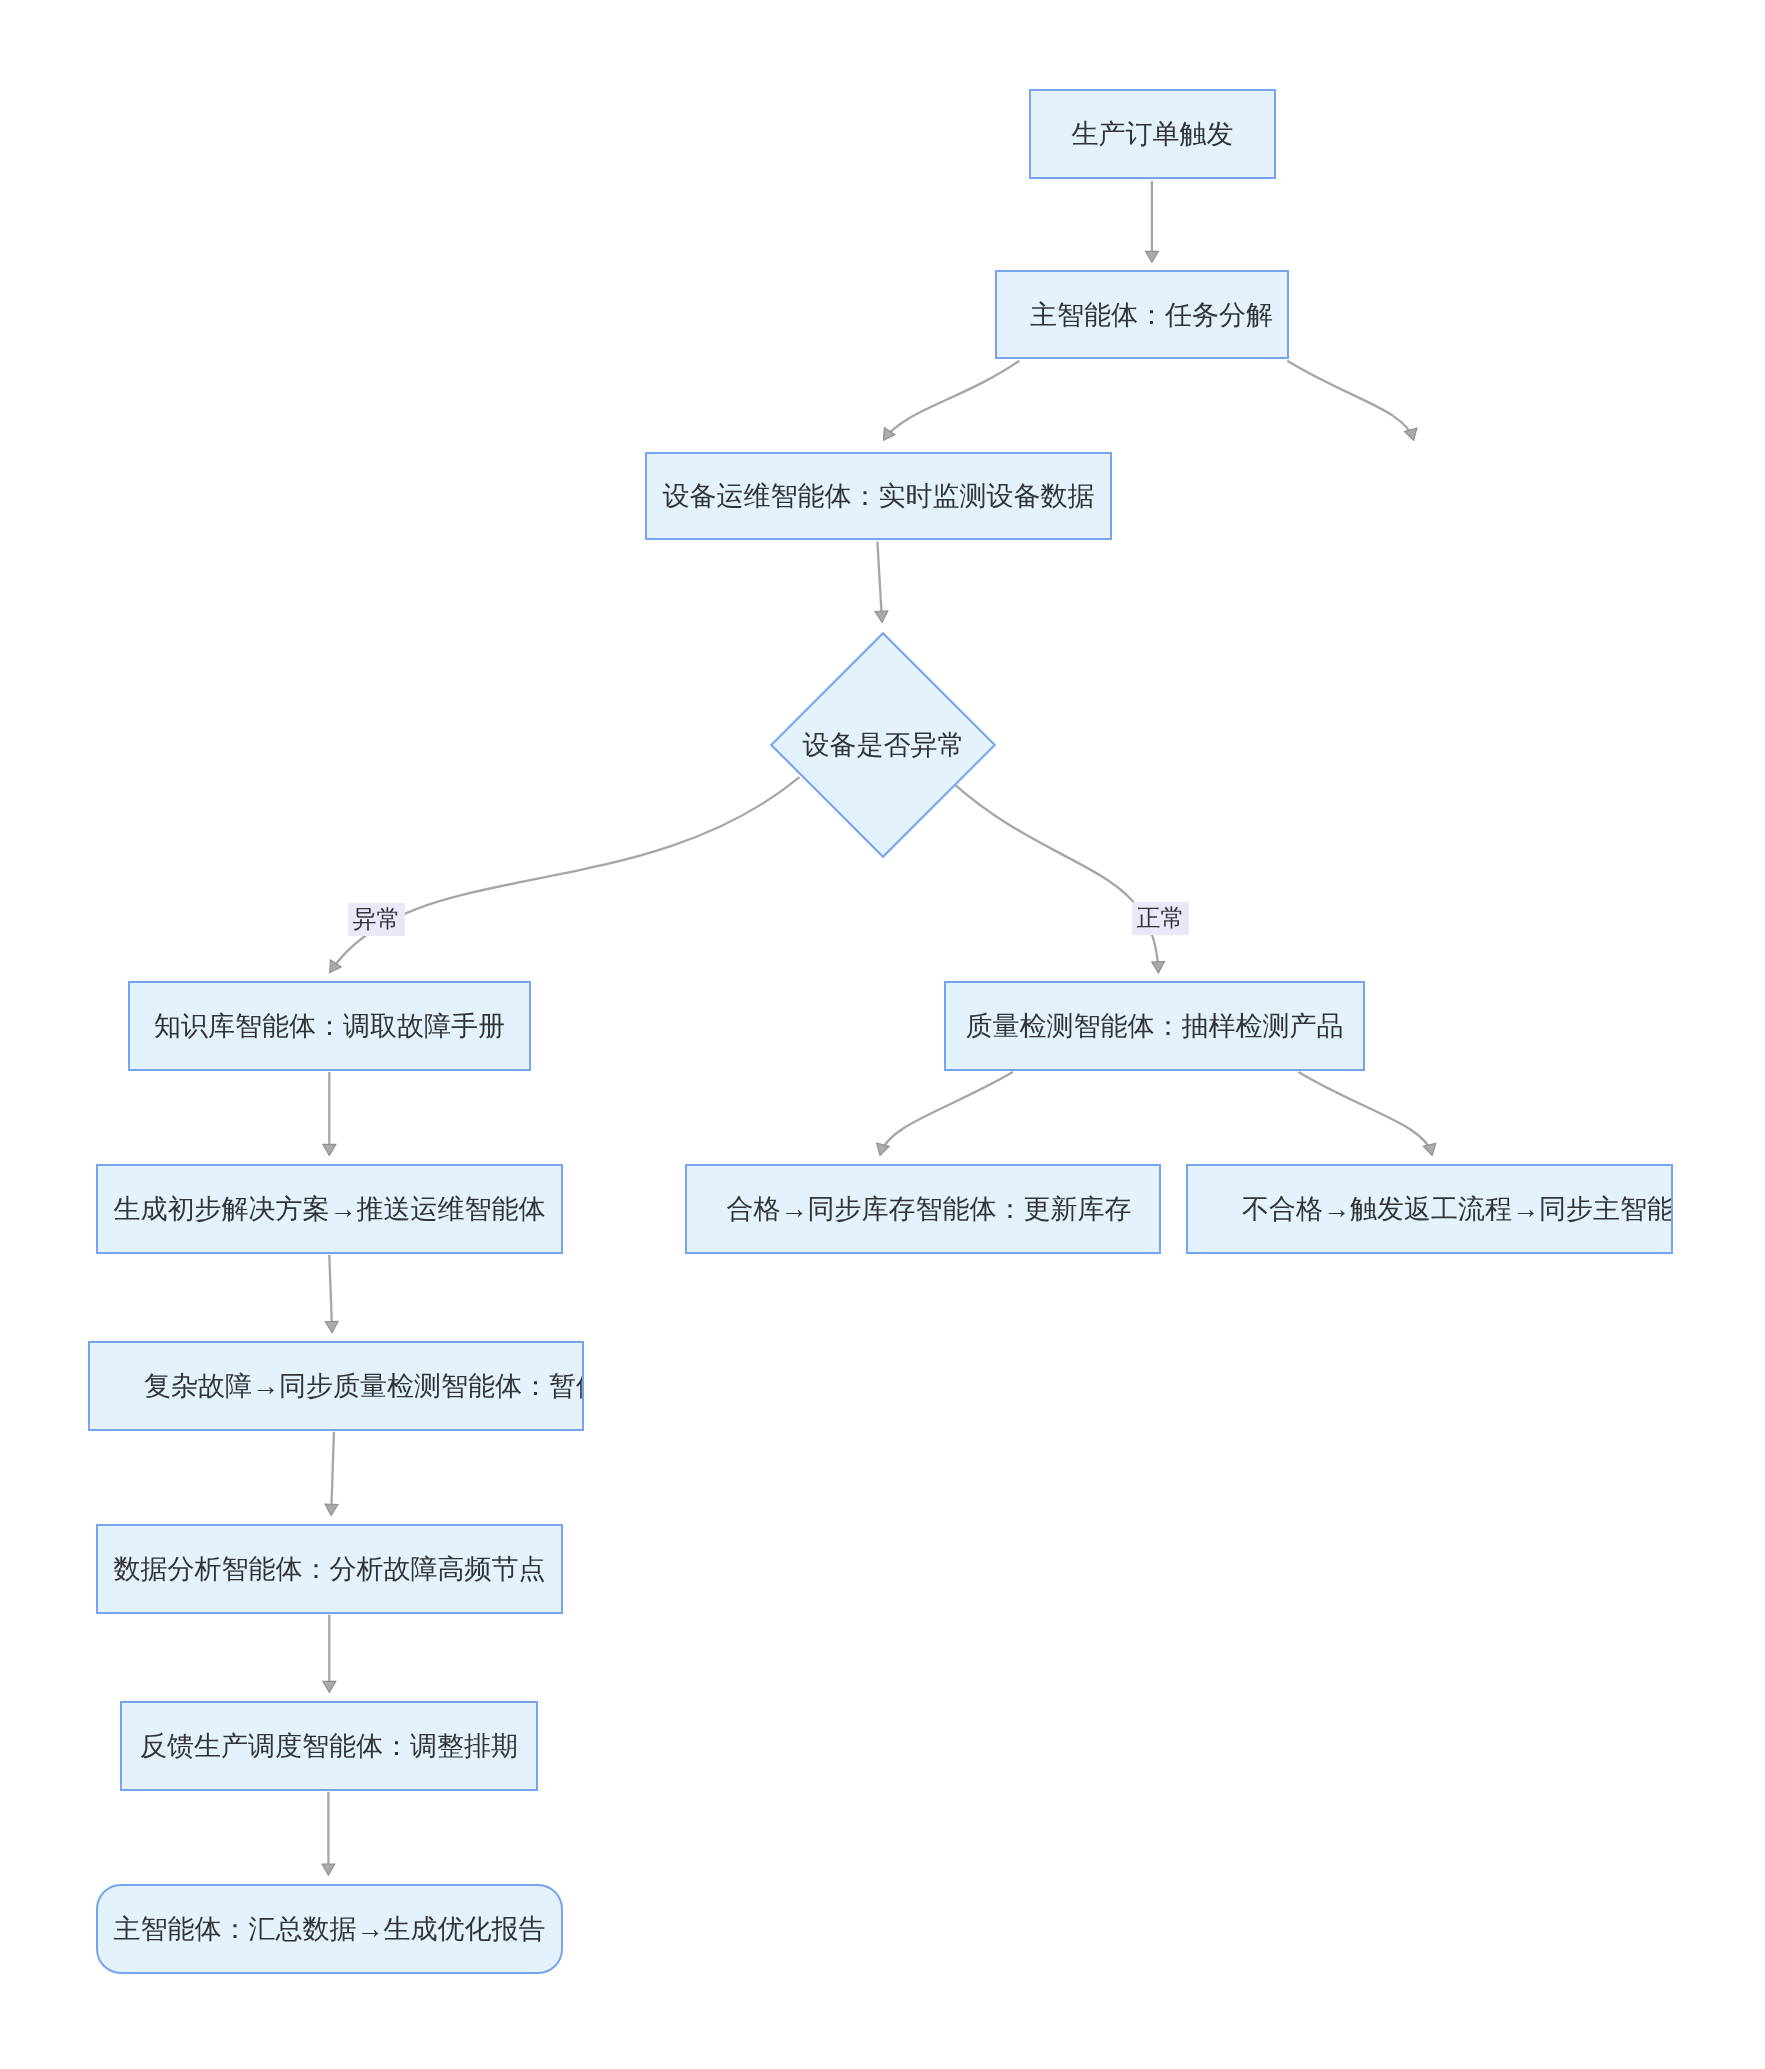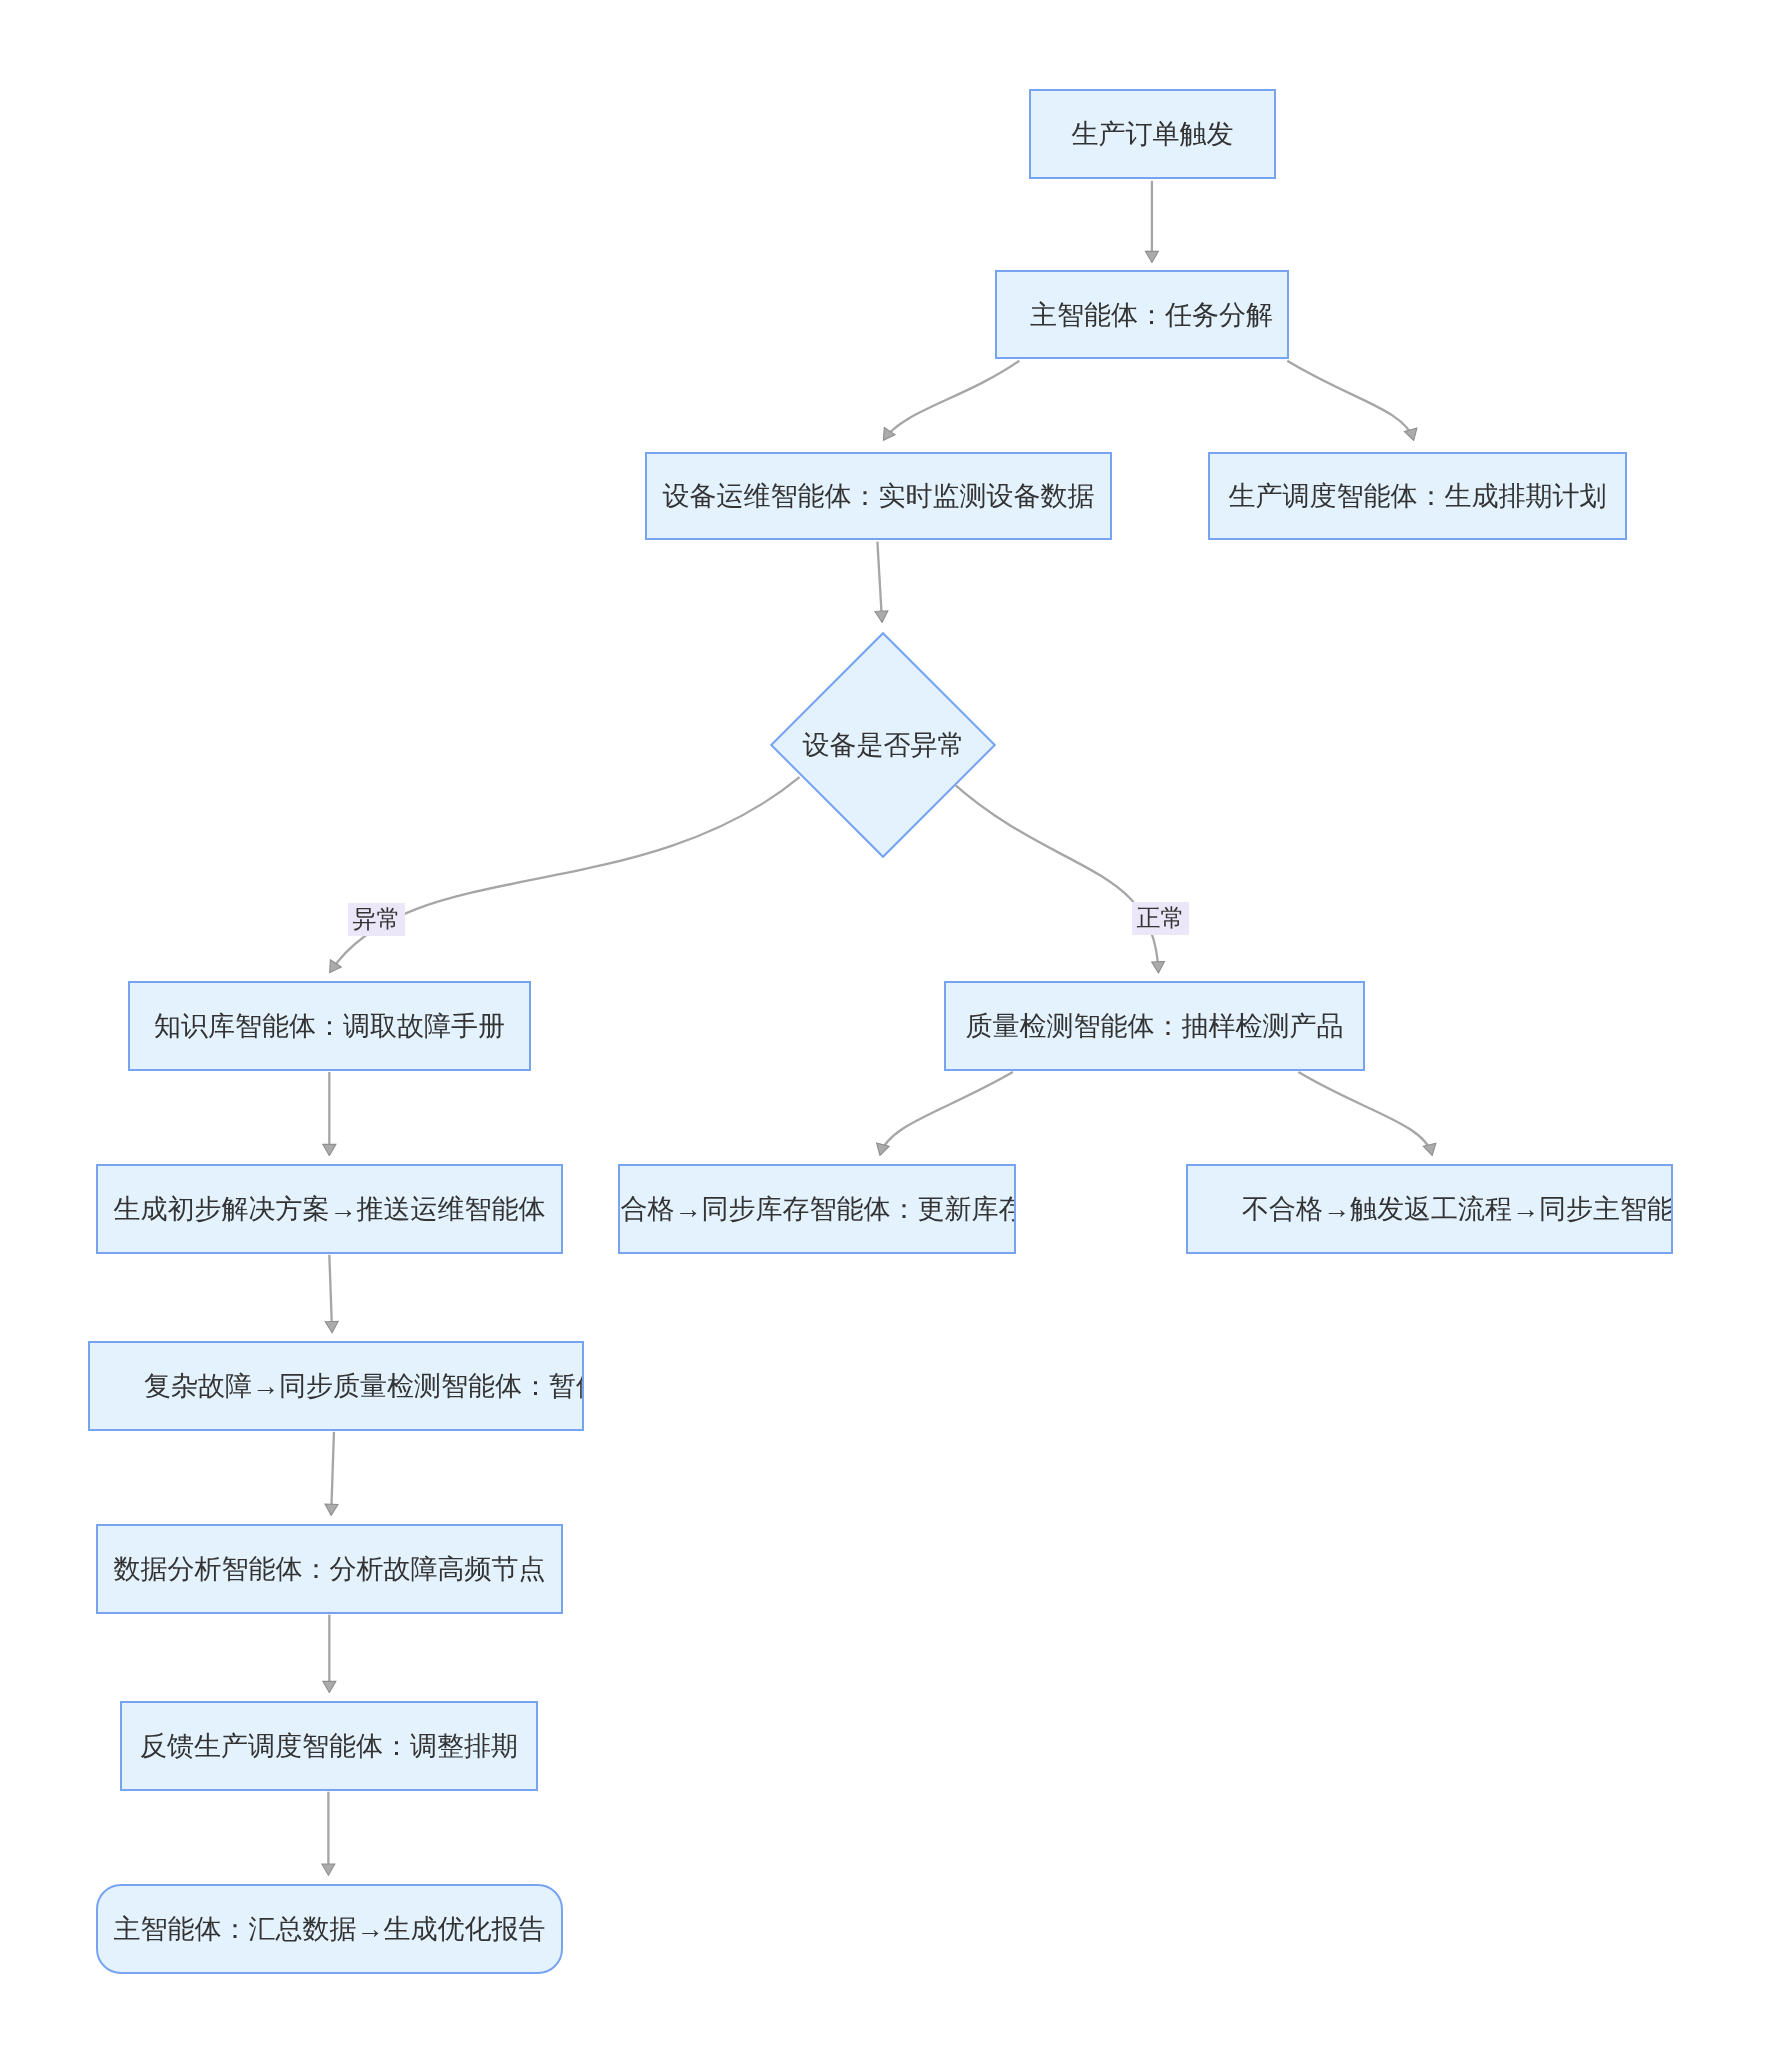--- a/index.html
+++ b/index.html
@@ -97,21 +97,20 @@
     <path class="edge" d="M 1092 1156 C 1020 1198, 958 1212, 949 1245" marker-end="url(#arrow)"></path>
     <path class="edge" d="M 1400 1156 C 1470 1198, 1536 1212, 1544 1245" marker-end="url(#arrow)"></path>
   </svg>
 
   <div class="node" style="left:1029px; top:89px; width:247px; height:90px;">生产订单触发</div>
 
   <div class="node" style="left:995px; top:270px; width:294px; height:89px;padding-left:19px;">主智能体：任务分解</div>
 
   <div class="node" style="left:645px; top:452px; width:467px; height:88px;">设备运维智能体：实时监测设备数据</div>
 
-  <div class="node" style="left:1208px; top:452px; width:419px; height:88px;">生产调度智能体：生成排期计划</div>
 
   <div class="diamond-shape" style="left:803px; top:665px; width:160px; height:160px;"></div>
   <div class="diamond-label" style="left:772px; top:726px; width:223px; height:37px;">设备是否异常</div>
 
   <div class="edge-label" style="left:304px; top:903px;margin-left:44px;">异常</div>
 
   <div class="edge-label" style="left:1132px; top:902px;">正常</div>
 
   <div class="node" style="left:128px; top:981px; width:403px; height:90px;">知识库智能体：调取故障手册</div>
 
@@ -120,18 +119,18 @@
   <div class="node clip" style="left:88px; top:1341px; width:496px; height:90px;">复杂故障→同步质量检测智能体：暂停</div>
 
   <div class="node" style="left:96px; top:1524px; width:467px; height:90px;">数据分析智能体：分析故障高频节点</div>
 
   <div class="node" style="left:120px; top:1701px; width:418px; height:90px;">反馈生产调度智能体：调整排期</div>
 
   <div class="node" style="left:96px; top:1884px; width:467px; height:90px;border-radius:25px;">主智能体：汇总数据→生成优化报告</div>
 
   <div class="node" style="left:944px; top:981px; width:421px; height:90px;text-align:right;">质量检测智能体：抽样检测产品</div>
 
-  <div class="node" style="left:618px; top:1164px; width:398px; height:90px;padding-left:12px;">合格→同步库存智能体：更新库存</div>
+  <div class="node" style="left:685px; top:1164px; width:476px; height:90px;padding-left:12px;">合格→同步库存智能体：更新库存</div>
 
   <div class="node clip" style="left:1186px; top:1164px; width:487px; height:90px;">不合格→触发返工流程→同步主智能体</div>
 
 </div>
 
 
 </body></html>

